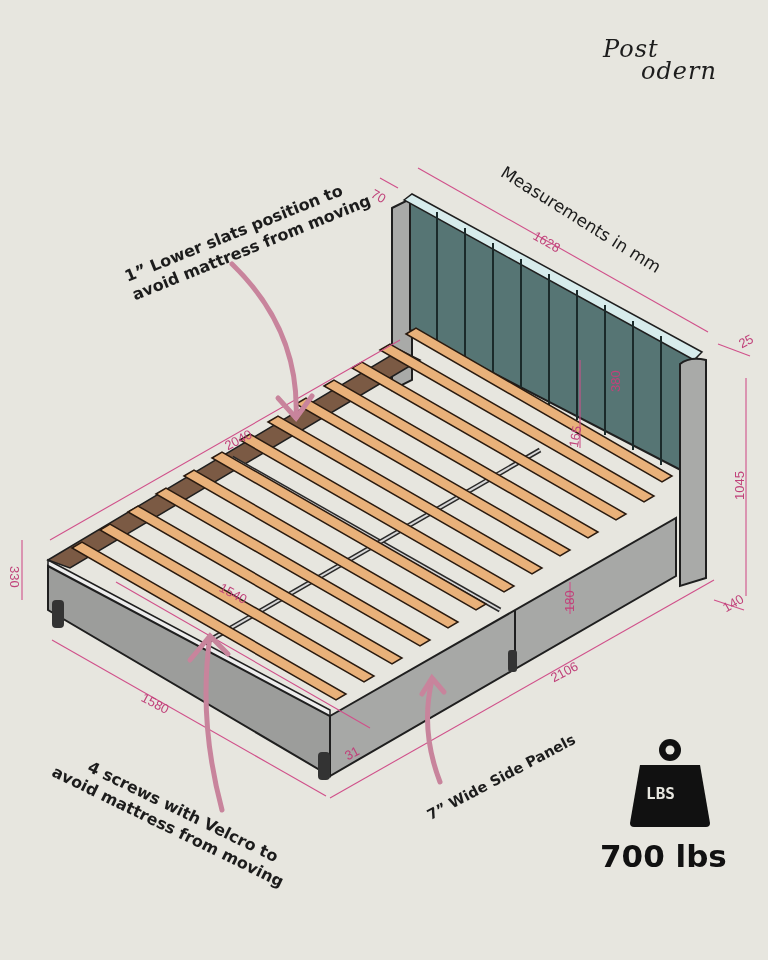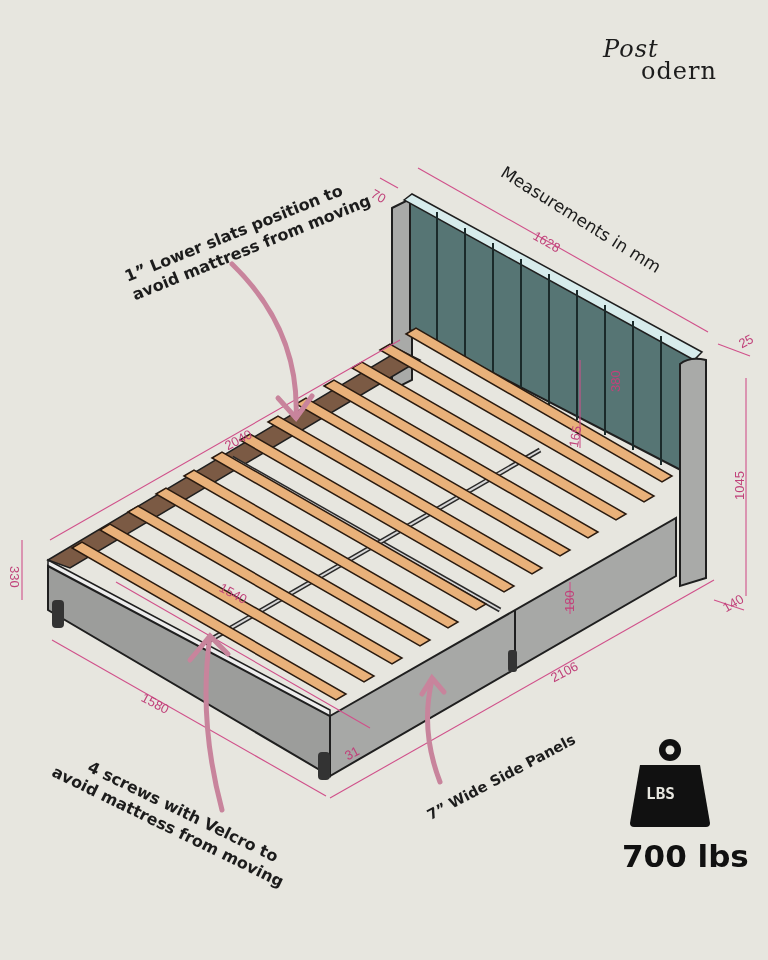--- a/index.html
+++ b/index.html
@@ -13,21 +13,21 @@
   .logo {
     position: absolute; left: 585px; top: 35px; width: 160px; height: 60px;
   }
   .logo-word1 {
     position: absolute; left: 18px; top: 0px;
     font-family: "DejaVu Serif", serif; font-style: italic;
     font-size: 24px; color: #1d1d1d; letter-spacing: 1px;
   }
   .logo-word2 {
     position: absolute; left: 56px; top: 22px;
-    font-family: "DejaVu Serif", serif; 
+    font-family: "DejaVu Serif", serif; font-style: italic;
     font-size: 24px; color: #1d1d1d; letter-spacing: 1px;
   }
   .annot {
     position: absolute; font-weight: bold; color: #1c1c1c;
     font-family: "DejaVu Sans", sans-serif; line-height: 1.25;
     white-space: nowrap; transform-origin: left top;
   }
   .annot-top { left: 122px; top: 268px; font-size: 16px; transform: rotate(-22deg); }
   .annot-bottom { left: 66px; top: 744px; font-size: 16px; transform: rotate(26deg); }
   .annot-side { left: 424px; top: 808px; font-size: 14.5px; transform: rotate(-28deg); }
@@ -36,21 +36,21 @@
     color: #1c1c1c; transform: rotate(32deg); transform-origin: left top;
     white-space: nowrap;
   }
   .dim {
     position: absolute; font-family: "Liberation Sans", sans-serif;
     font-size: 13px; color: #c0427a; white-space: nowrap; transform-origin: left top;
   }
   .weight-icon { position: absolute; left: 628px; top: 735px; width: 84px; width: 84px; height: 95px; }
   .weight-label {
     position: absolute; left: 600px; top: 838px; font-size: 31px; font-weight: bold;
-    color: #111; white-space: nowrap; margin-left: 22px;
+    color: #111; white-space: nowrap;
   }
 </style>
 </head>
 <body>
 
 <div class="canvas">
 
   <svg width="768" height="960" viewBox="0 0 768 960" style="position:absolute;left:0;top:0">
 
     <path d="M392 208 L412 198 L412 380 L392 390 Z" fill="#a9aaa8" stroke="#1f1f1f" stroke-width="2"></path>

